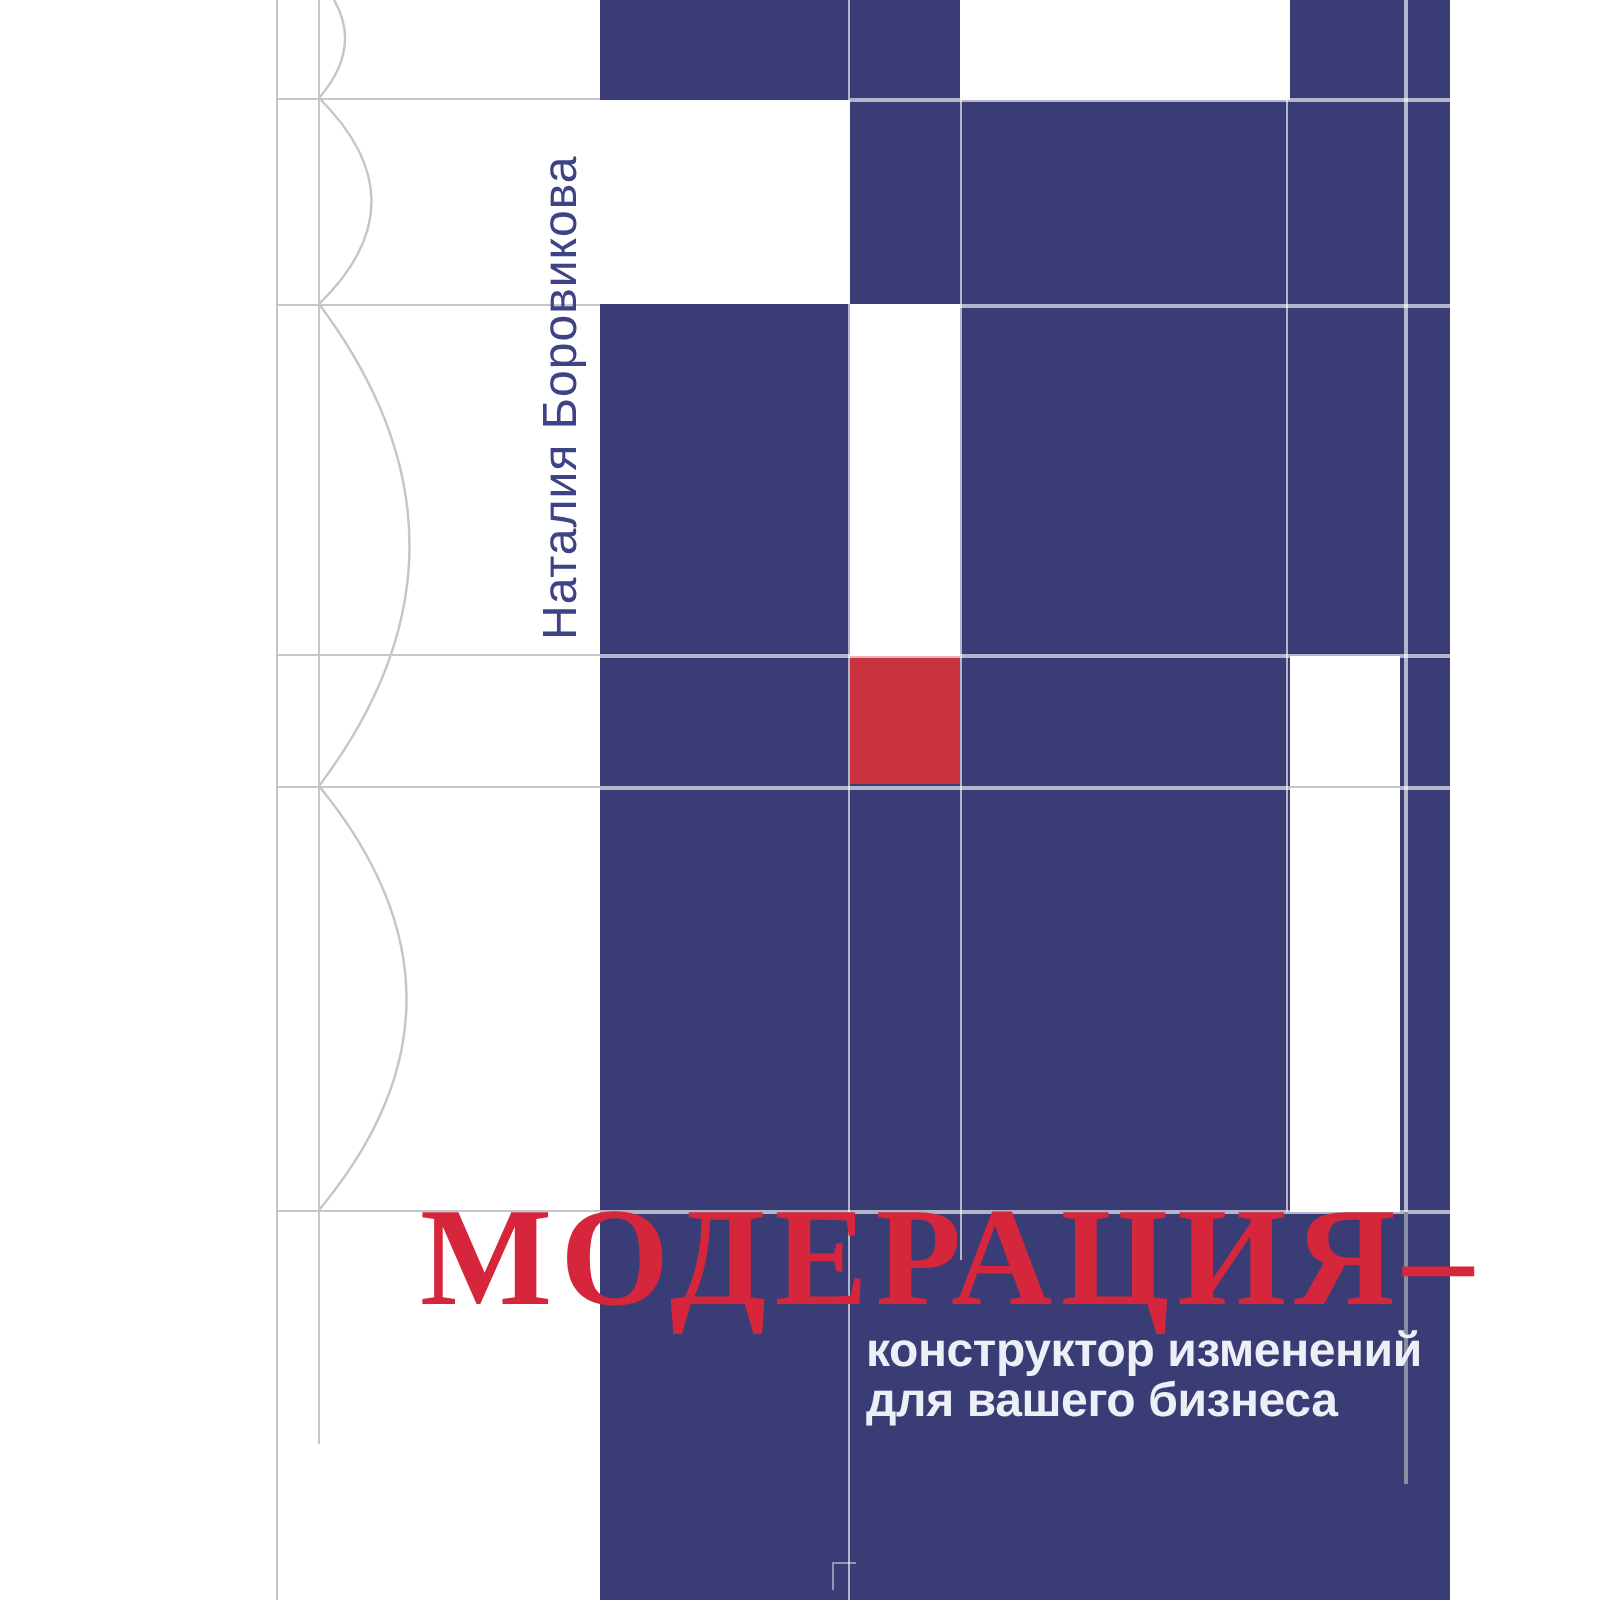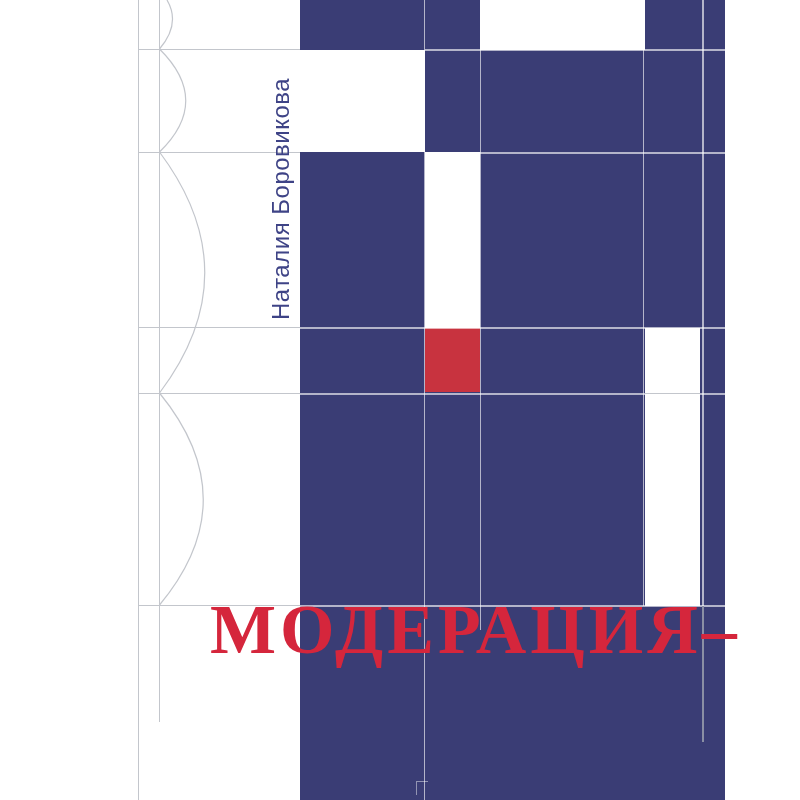--- a/index.html
+++ b/index.html
@@ -80,16 +80,20 @@
   <div class="abs lline" style="left:700px;top:393px;width:25px;height:1.5px;"></div>
   <div class="abs lline" style="left:300px;top:605px;width:425px;height:1.5px;"></div>
   <div class="abs lline" style="left:423.5px;top:0;width:1.5px;height:800px;"></div>
   <div class="abs lline" style="left:480px;top:0;width:1px;height:630px;"></div>
   <div class="abs lline" style="left:643px;top:0;width:1px;height:606px;"></div>
   <div class="abs lline" style="left:702px;top:0;width:1.5px;height:606px;"></div>
   <div class="abs dline" style="left:702px;top:606px;width:1.5px;height:136px;"></div>
 
   <div id="author" class="abs">Наталия Боровикова</div>
   <div id="title" class="abs">МОДЕРАЦИЯ–</div>
+  <div id="subtitle" class="abs">
+    <div>конструктор изменений</div>
+    <div>для вашего бизнеса</div>
+  </div>
 
   <div id="watermark" class="abs"></div>
 
 </div>
 
 </body></html>

